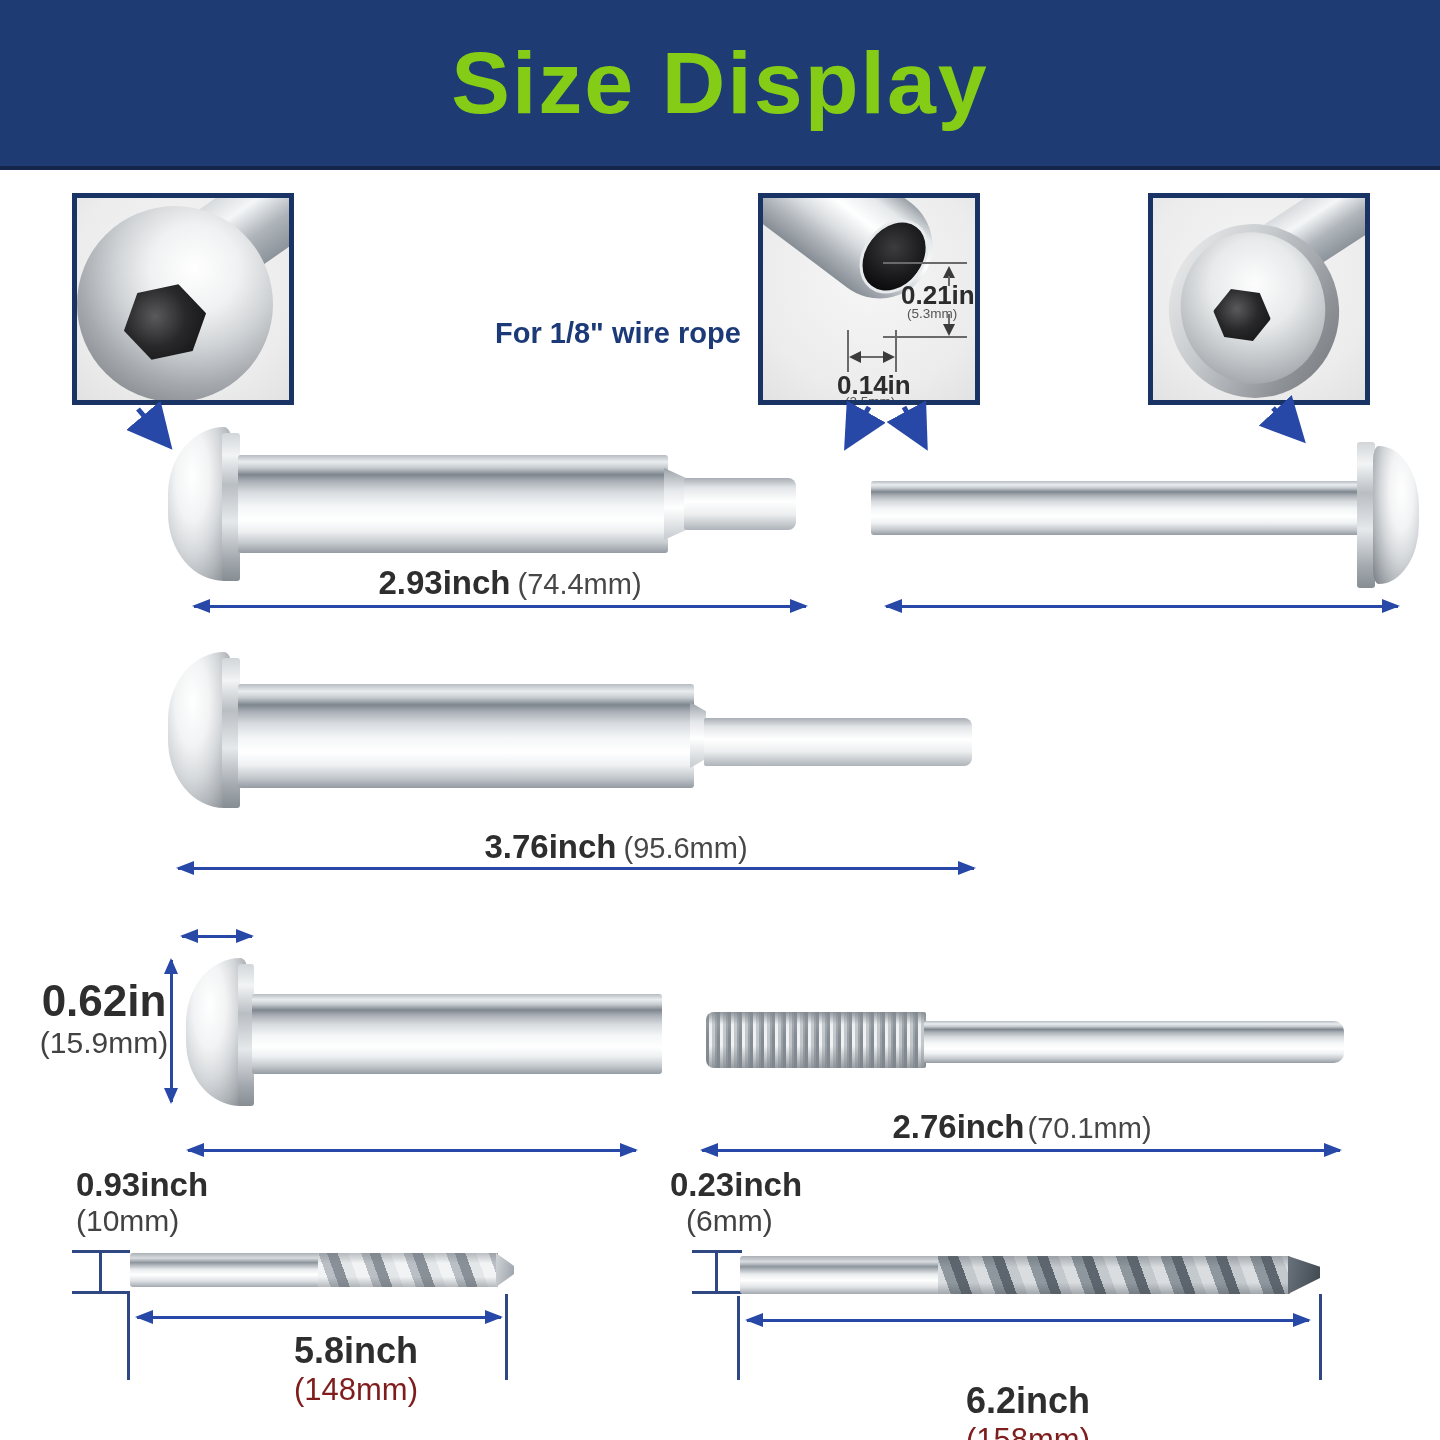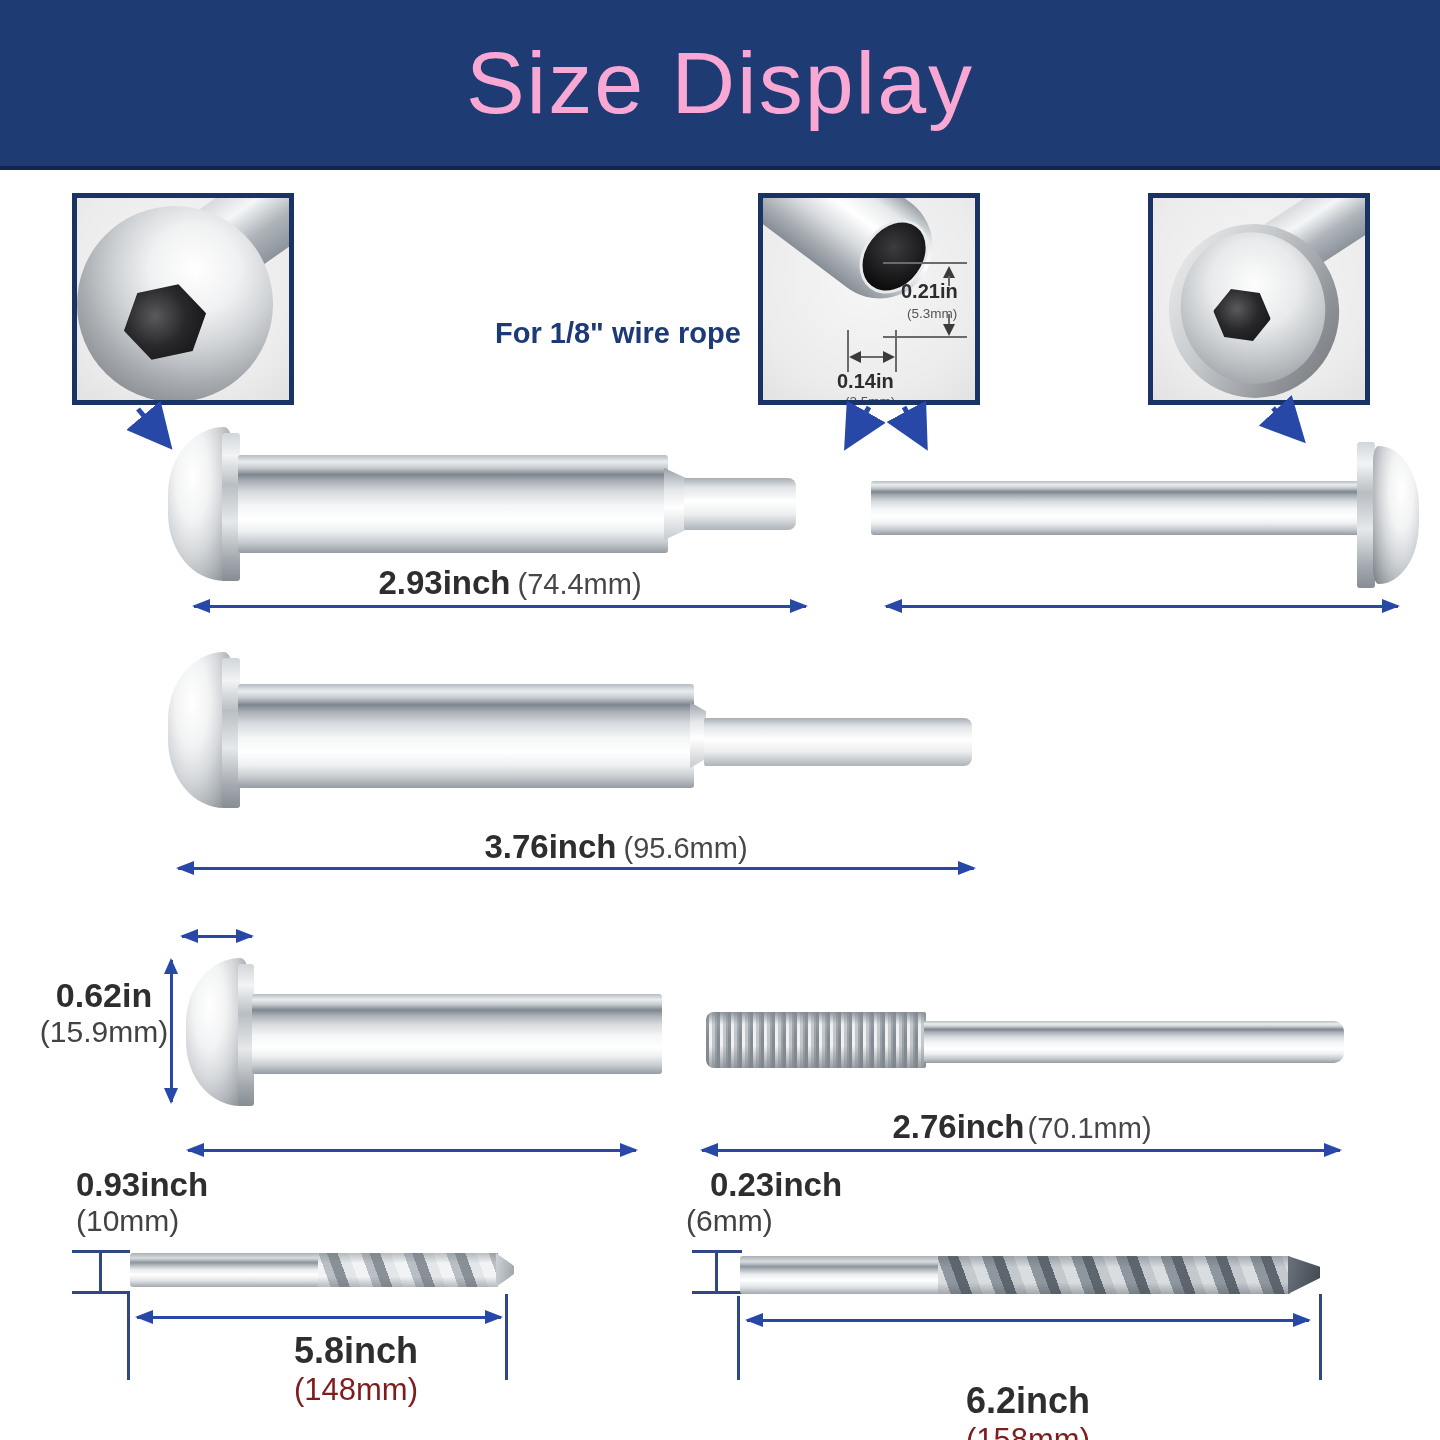--- a/index.html
+++ b/index.html
@@ -8,21 +8,21 @@
     background:#ffffff; font-family:"Liberation Sans", sans-serif;
   }
 
   
   .banner {
     position:absolute; left:0; top:0; width:1440px; height:166px;
     background:#1e3b74; border-bottom:4px solid #14244b;
     display:flex; align-items:center; justify-content:center;
   }
   .banner h1 {
-    margin:10px; color:#f9a8d4; font-size:88px; font-weight:normal; letter-spacing:2px;
+    margin:10px; color:#84cc16; font-size:88px; font-weight:bold; letter-spacing:2px;
   }
 
   
   .inset {
     position:absolute; top:193px; width:222px; height:212px; box-sizing:border-box;
     border:5px solid #1a3365; background:radial-gradient(circle at 50% 40%, #f6f6f6 0%, #ececec 70%, #e2e2e2 100%);
     overflow:hidden;
   }
   #inset1 { left:72px; }
   #inset2 { left:758px; }
@@ -46,21 +46,21 @@
   }
   .tube-hole {
     position:absolute; right:4px; top:13px; width:56px; height:74px; border-radius:50%;
     border:3px solid #e8ebed;
     background:radial-gradient(circle at 40% 40%, #3c3c3e 0%, #19191b 55%, #000000 100%);
   }
 
   
   .ann-line { position:absolute; background:#6a6a6a; }
   .ann-tri { position:absolute; width:0; height:0; }
-  .ann-in { position:absolute; font-size:20px; font-weight:600; color:#2c2c2c; white-space:nowrap; }
+  .ann-in { position:absolute; font-size:26px; font-weight:600; color:#2c2c2c; white-space:nowrap; }
   .ann-mm { position:absolute; font-size:13.5px; color:#555555; white-space:nowrap; }
 
   
   .subtitle {
     position:absolute; left:495px; top:317px; font-size:29px; font-weight:bold; color:#1c3a78; white-space:nowrap;
   }
 
   
   .cyl {
     position:absolute; border-radius:3px;
@@ -249,21 +249,21 @@
       <div class="ar"></div>
   </div>
 
   <div class="hdim" style="left:180px;top:929px;width:74px;">
     <div class="al"></div>
       <div class="ln"></div>
       <div class="ar"></div>
   </div>
 
   <div class="stack" style="left:38px;top:976px;width:132px;text-align:center;">
-    <span class="big" style="font-size:34px;display:block;">0.62in</span>
+    <span class="big" style="font-size:44px;display:block;">0.62in</span>
     <span class="small">(15.9mm)</span>
   </div>
   <div class="vdim" style="left:164px;top:958px;height:146px;">
     <div class="at"></div>
       <div class="ln"></div>
       <div class="ab"></div>
   </div>
 
   <div class="dome-l" style="left:186px;top:958px;width:62px;height:148px;"></div>
   <div class="rim" style="left:238px;top:964px;width:16px;height:142px;"></div>
@@ -306,21 +306,21 @@
   <div class="hdim" style="left:135px;top:1310px;width:368px;">
     <div class="al"></div>
       <div class="ln"></div>
       <div class="ar"></div>
   </div>
   <div class="clabel" style="left:356px;top:1330px;">
     <span class="big" style="display:block;">5.8inch</span>
     <span class="small">(148mm)</span>
   </div>
 
-  <div class="stack" style="left:710px;top:1166px;">
+  <div class="stack" style="left:670px;top:1166px;">
     <span class="big">0.23inch</span>
   </div>
   <div class="stack" style="left:686px;top:1204px;">
     <span class="small">(6mm)</span>
   </div>
   <div class="tick" style="left:692px;top:1250px;width:50px;"></div>
   <div class="tickv" style="left:715px;top:1250px;height:44px;"></div>
   <div class="tick" style="left:692px;top:1291px;width:50px;"></div>
 
   <div class="shank" style="left:740px;top:1256px;width:200px;height:38px;"></div>

